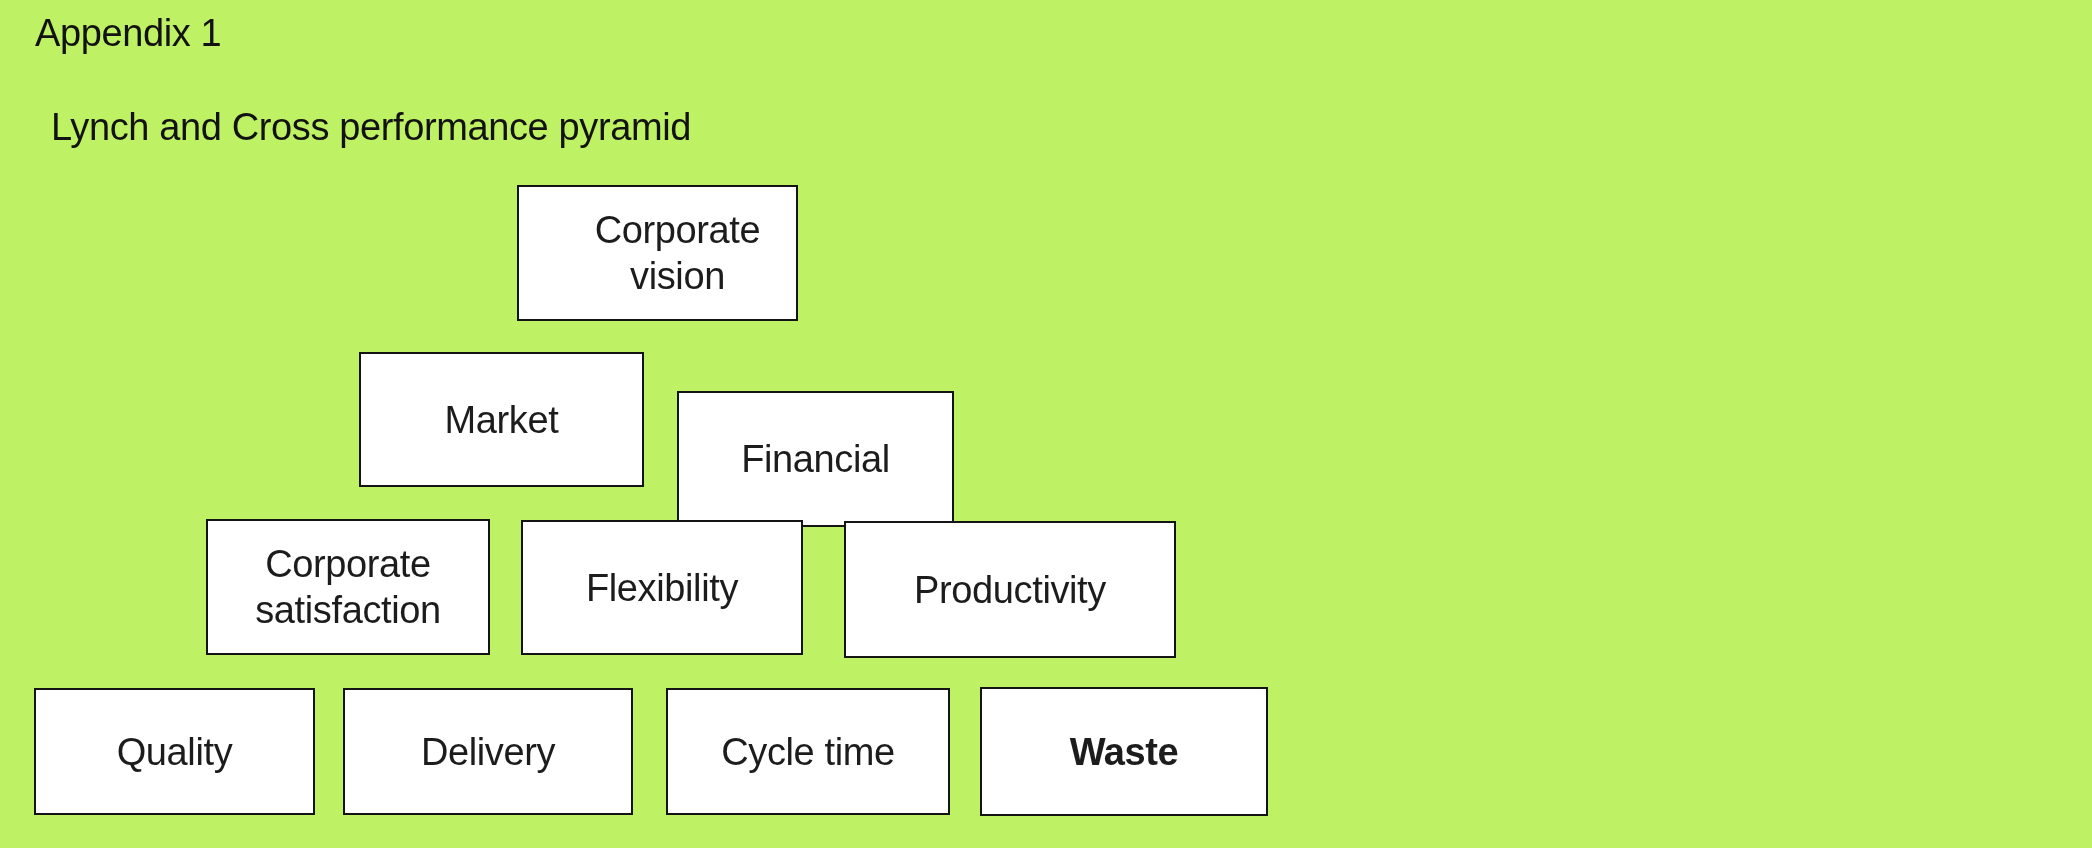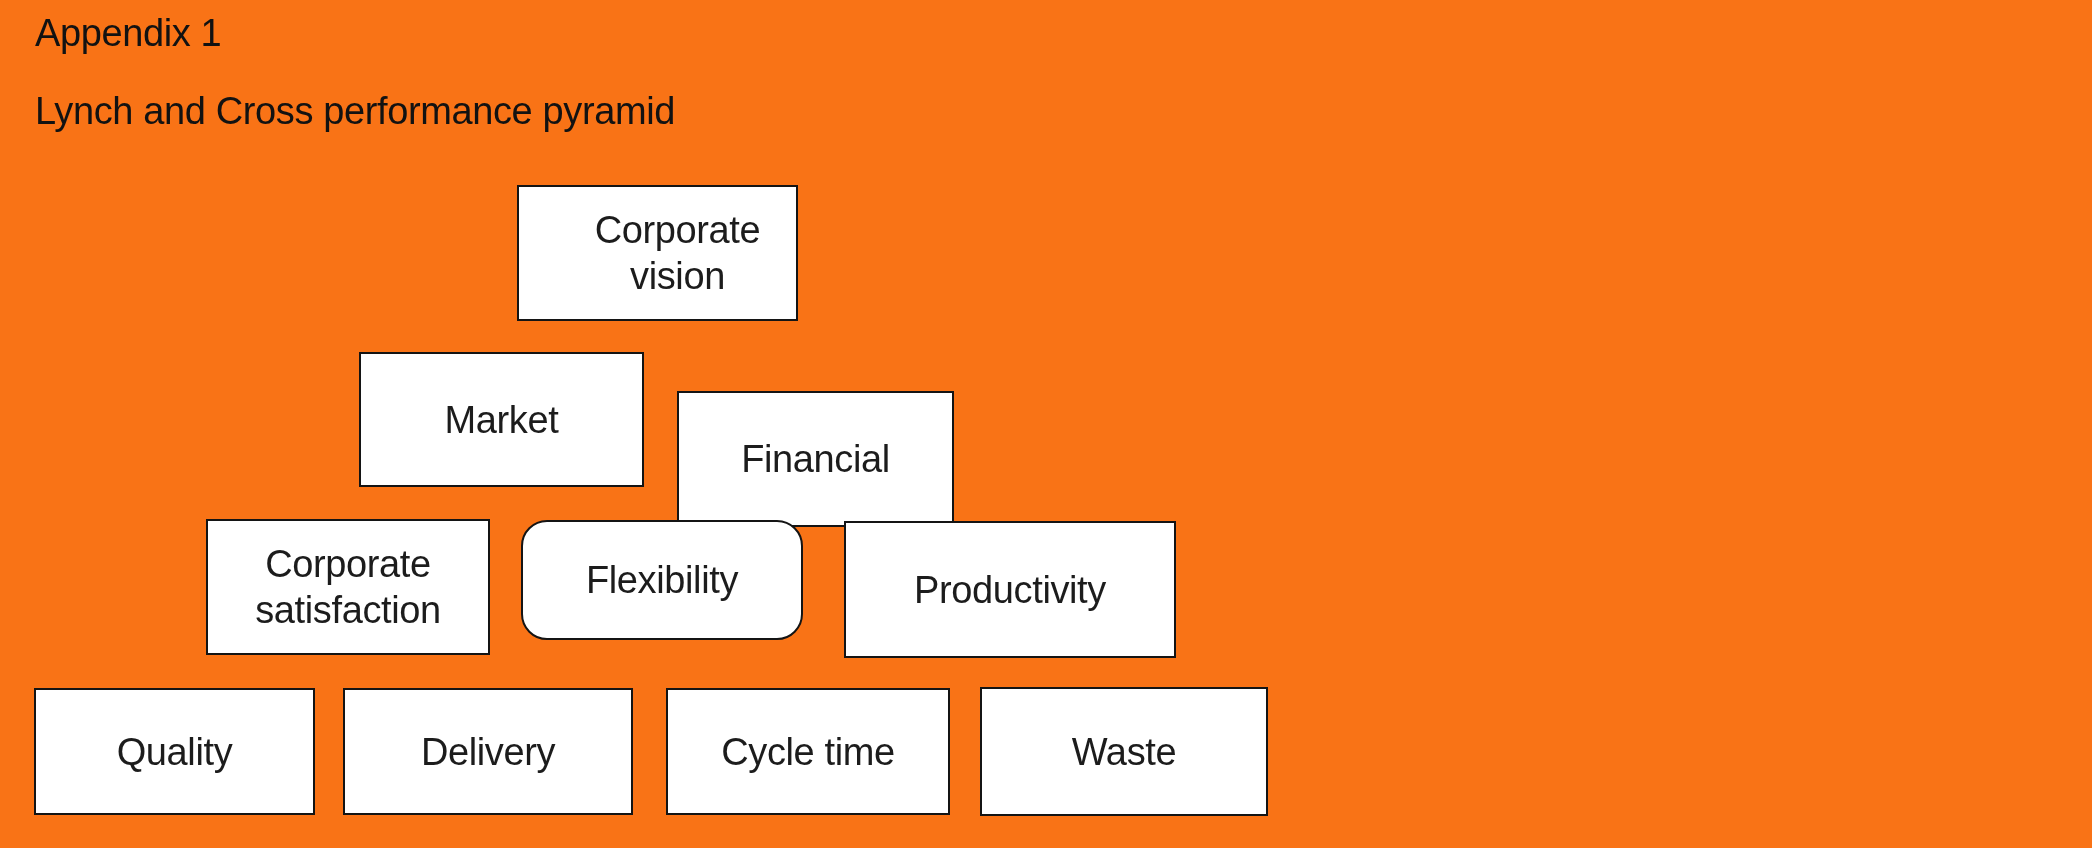--- a/index.html
+++ b/index.html
@@ -4,42 +4,42 @@
 <style>
   html, body {
     margin: 0;
     padding: 0;
     background: #ffffff;
   }
   .page {
     position: relative;
     width: 2092px;
     height: 848px;
-    background: #f97316;
+    background: #bef264;
     font-family: "Liberation Sans", "DejaVu Sans", sans-serif;
     color: #1c1c1c;
     overflow: hidden;
   }
   .heading {
     position: absolute;
     left: 35px;
     top: 10px;
     margin: 0;
     font-size: 38px;
     font-weight: 500;
     line-height: 46px;
     letter-spacing: -0.01em;
     color: #121212;
     white-space: nowrap;
   }
   .subheading {
     position: absolute;
     left: 35px;
     top: 88px;
-    margin: 0;
+    margin: 16px;
     font-size: 38px;
     font-weight: 500;
     line-height: 46px;
     letter-spacing: -0.01em;
     color: #121212;
     white-space: nowrap;
   }
   .diagram {
     position: absolute;
     left: 0;
@@ -64,27 +64,27 @@
     color: #1c1c1c;
     white-space: pre-line;
   }
   
   .b-corporate-vision      { left: 517px; top: 185px; width: 281px; height: 136px; padding-left: 40px; }
   
   .b-market                { left: 359px; top: 352px; width: 285px; height: 135px; justify-content: center; }
   .b-financial             { left: 677px; top: 351px; width: 277px; height: 136px; margin-top: 40px; }
   
   .b-customer-satisfaction { left: 206px; top: 519px; width: 284px; height: 136px; }
-  .b-flexibility           { left: 521px; top: 520px; width: 282px; height: 120px; border-radius: 26px; }
+  .b-flexibility           { left: 521px; top: 520px; width: 282px; height: 135px; }
   .b-productivity          { left: 844px; top: 521px; width: 332px; height: 137px; }
   
   .b-quality               { left: 34px;  top: 688px; width: 281px; height: 127px; }
   .b-delivery              { left: 343px; top: 688px; width: 290px; height: 127px; }
   .b-cycle-time            { left: 666px; top: 688px; width: 284px; height: 127px; }
-  .b-waste                 { left: 980px; top: 687px; width: 288px; height: 129px; }
+  .b-waste                 { left: 980px; top: 687px; width: 288px; height: 129px; font-weight: bold; }
 </style>
 </head>
 <body>
 
 <div class="page">
 
   <h1 class="heading">Appendix 1</h1>
 
   <h2 class="subheading">Lynch and Cross performance pyramid</h2>
 

